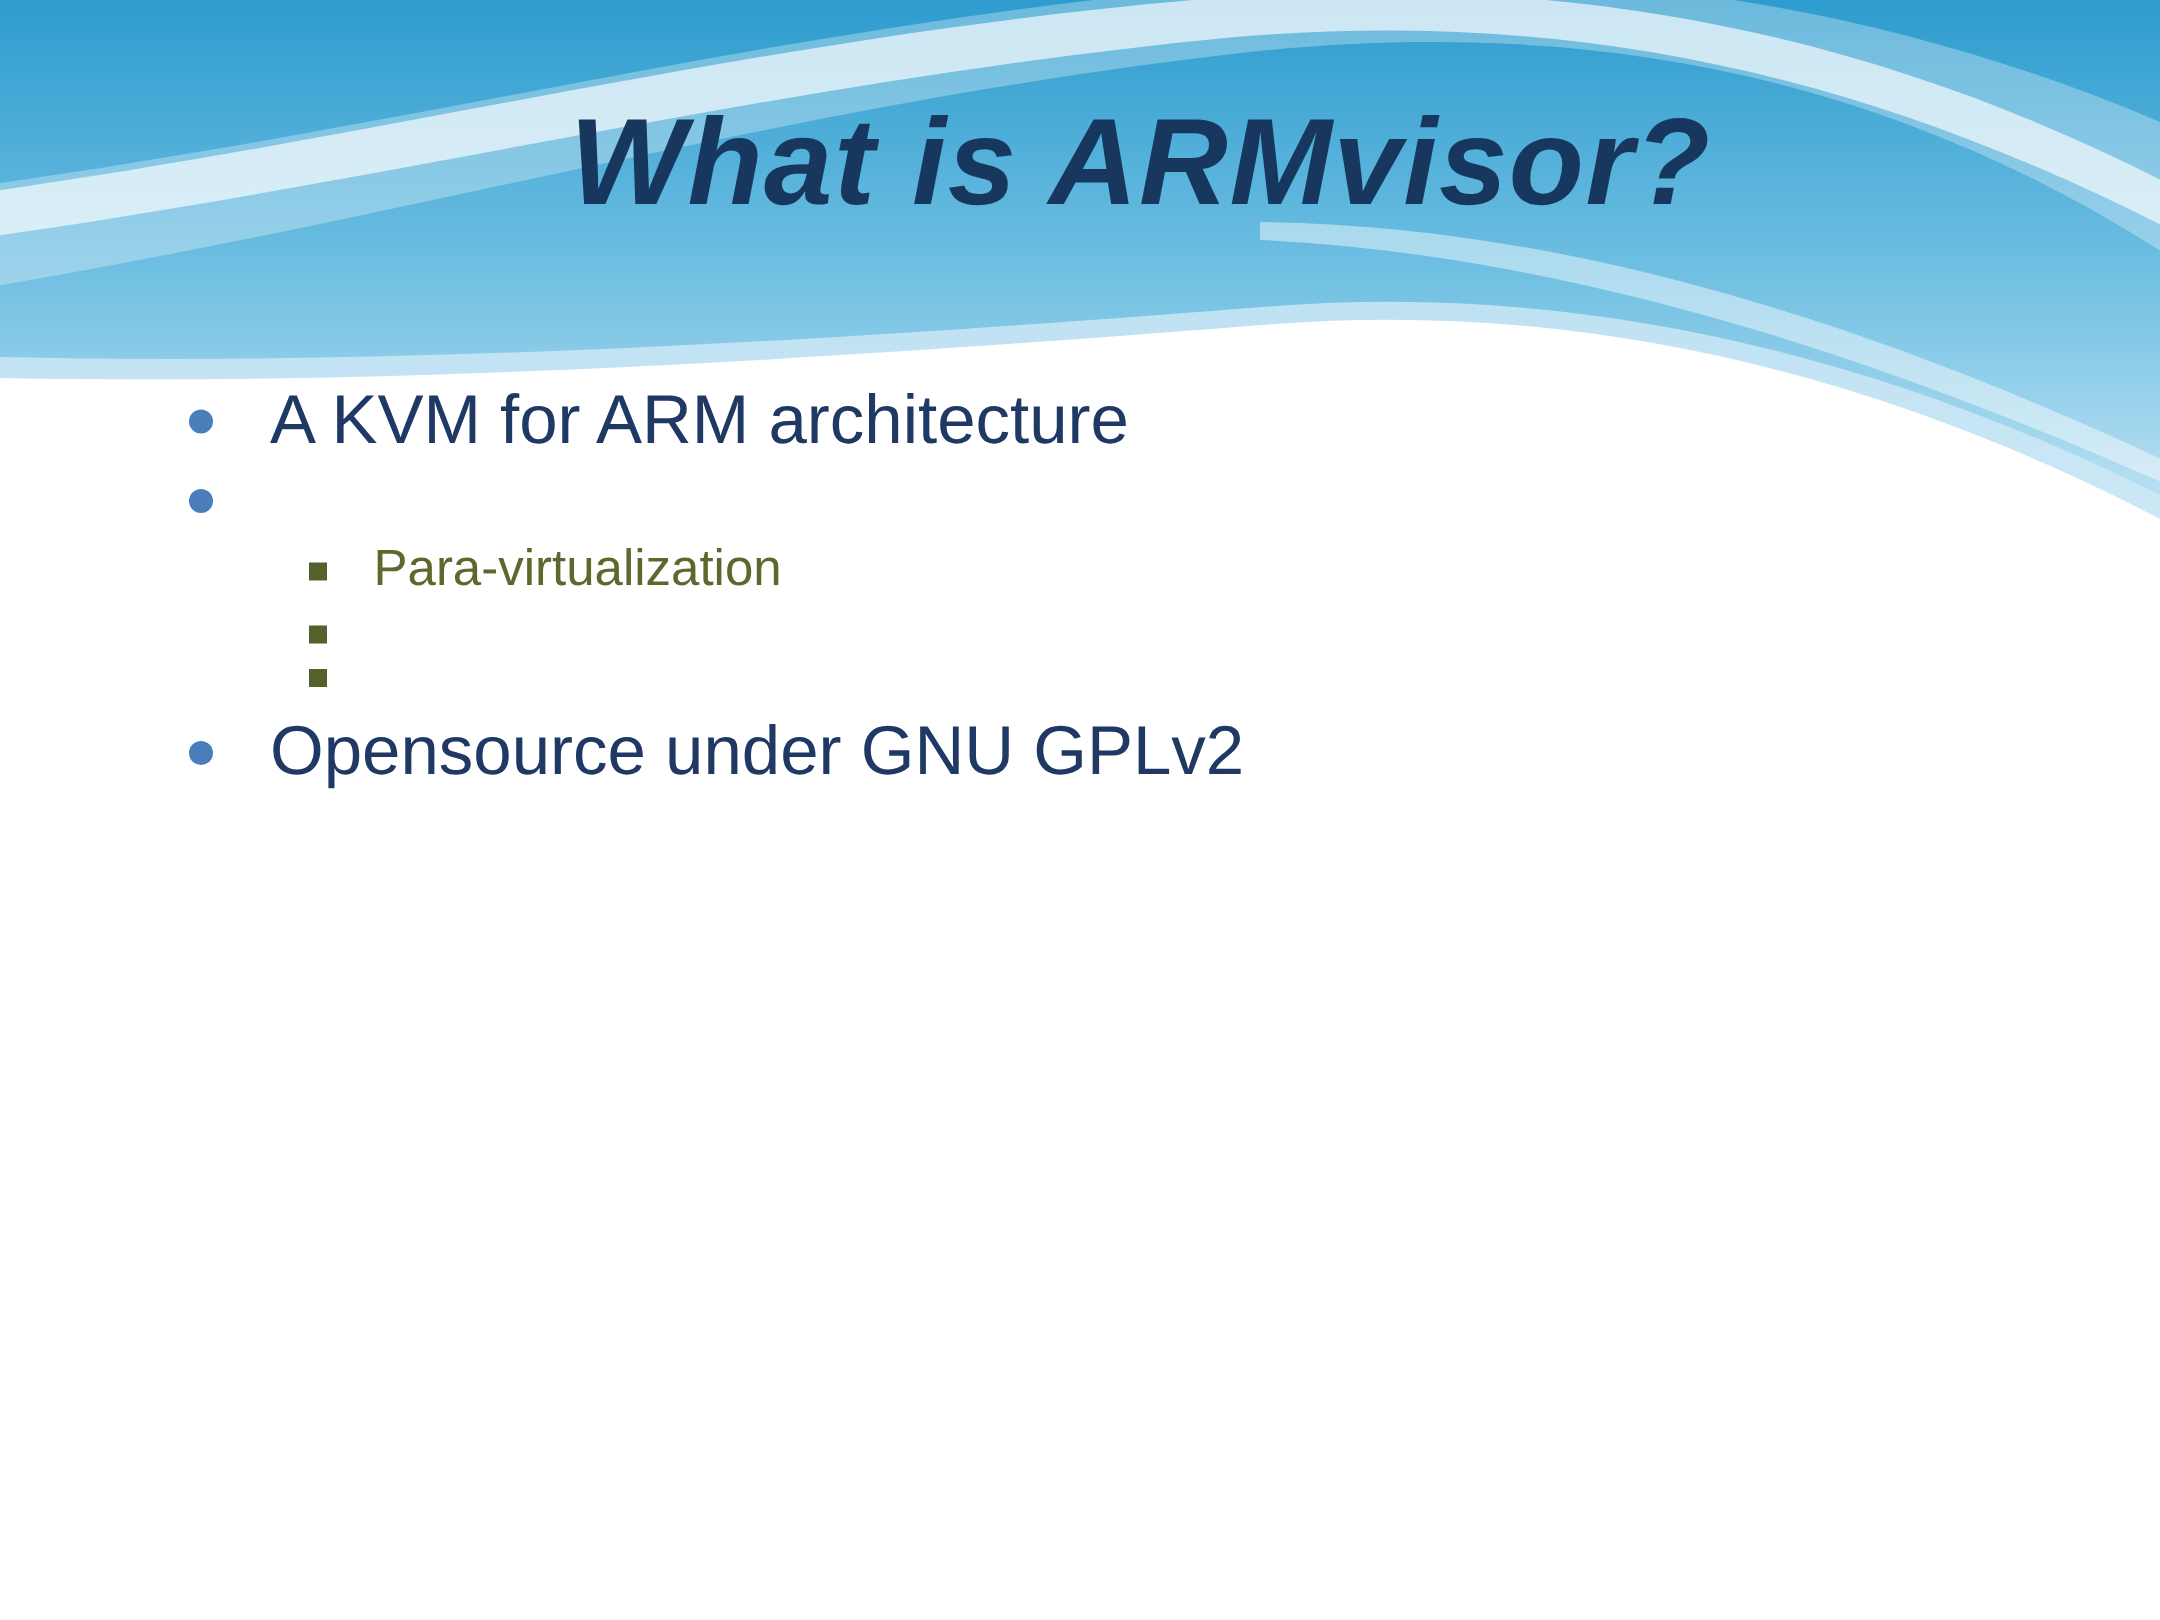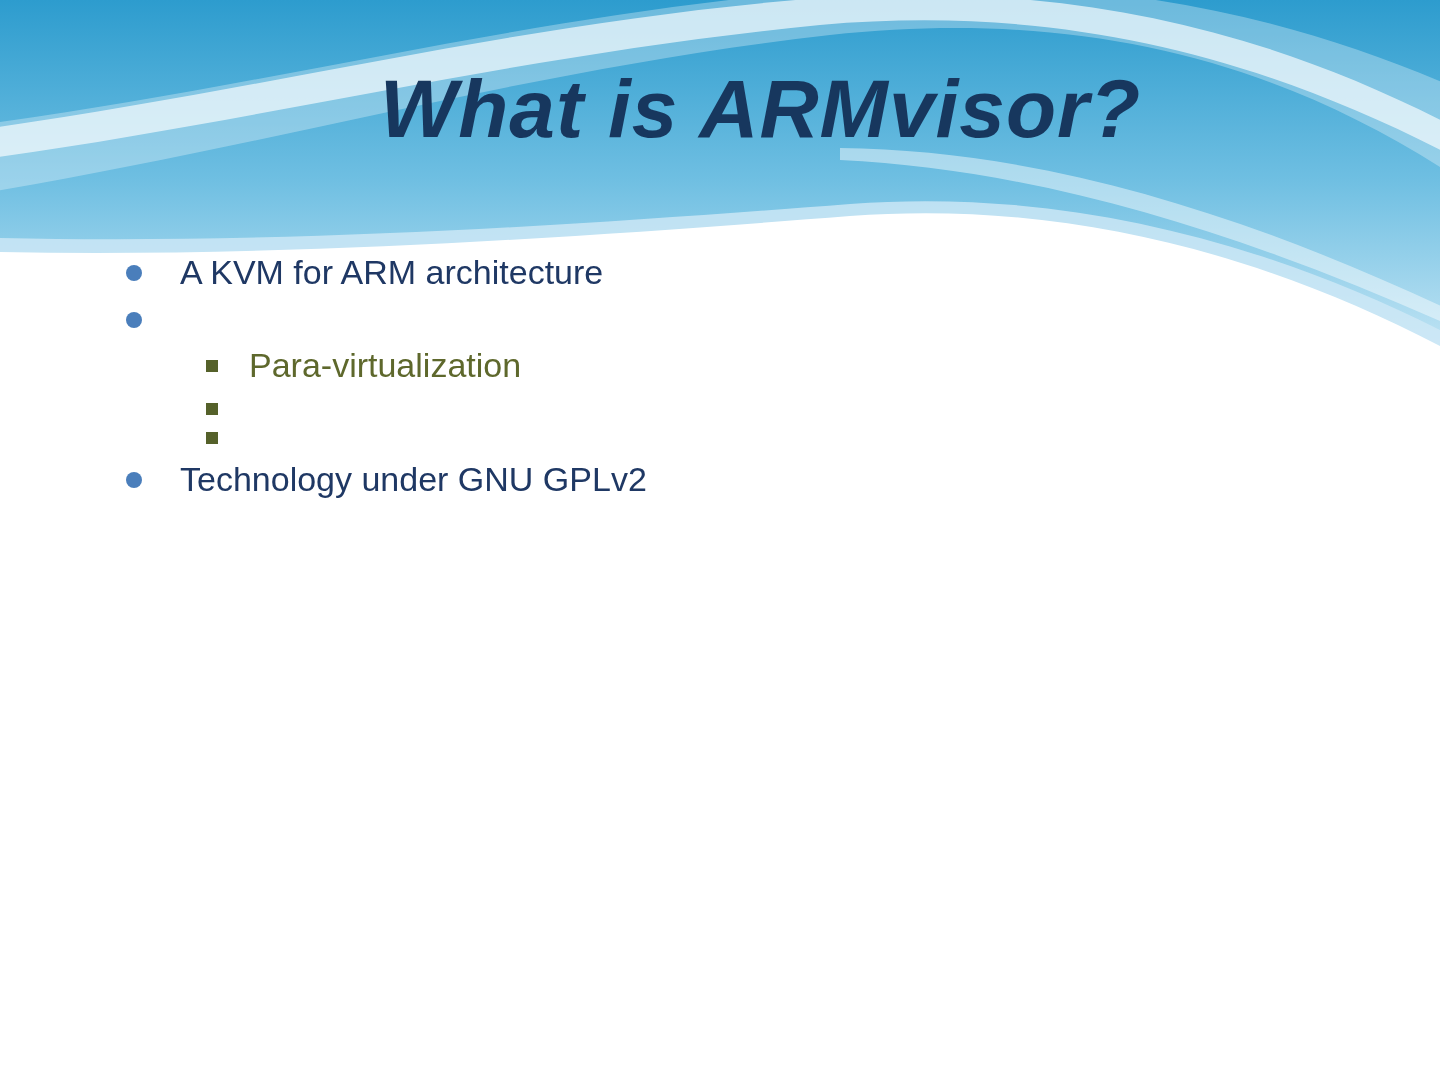--- a/index.html
+++ b/index.html
@@ -37,21 +37,21 @@
   .content {
     position: absolute;
     left: 126px;
     top: 252px;
   }
   .b {
     display: flex;
     align-items: center;
   }
   .l1 {
-    font-size: 34px;
+    font-size: 46px;
     color: #1F3864;
     margin-bottom: 17px;
     line-height: 1.2;
   }
   .l1 .dot {
     flex: 0 0 auto;
     width: 16px;
     height: 16px;
     border-radius: 50%;
     background: #4A7EBB;
@@ -129,18 +129,18 @@
       <span class="sq"></span>
     </div>
 
     <div class="b l2">
       <span class="sq"></span>
     </div>
 
 
     <div class="b l1 gap-above">
       <span class="dot"></span>
-      <span>Technology under GNU GPLv2</span>
+      <span>Opensource under GNU GPLv2</span>
     </div>
 
   </div>
 
 </div>
 
 </body></html>

